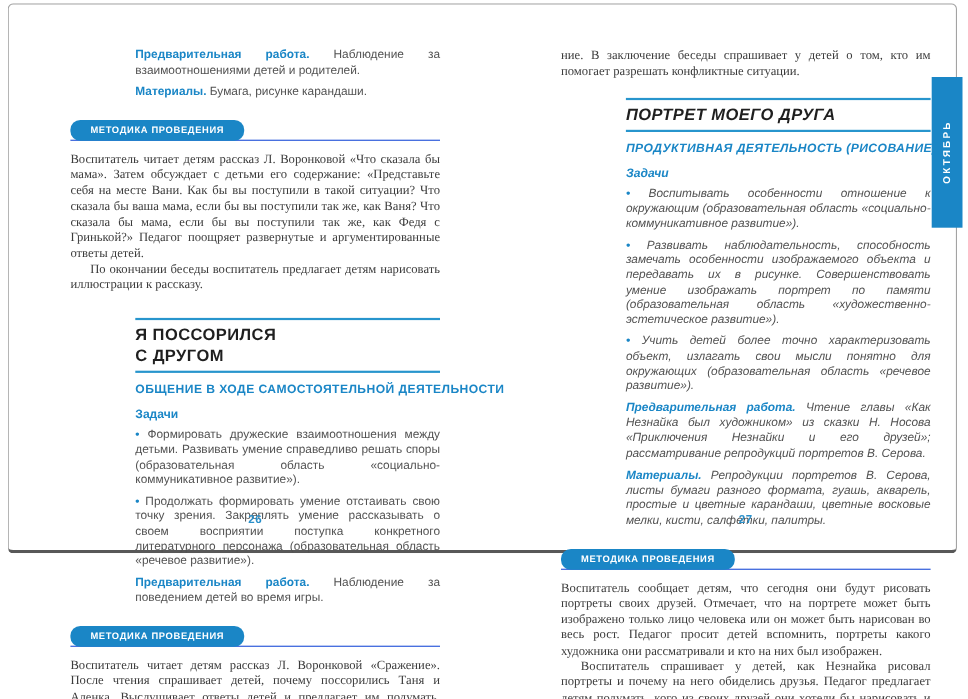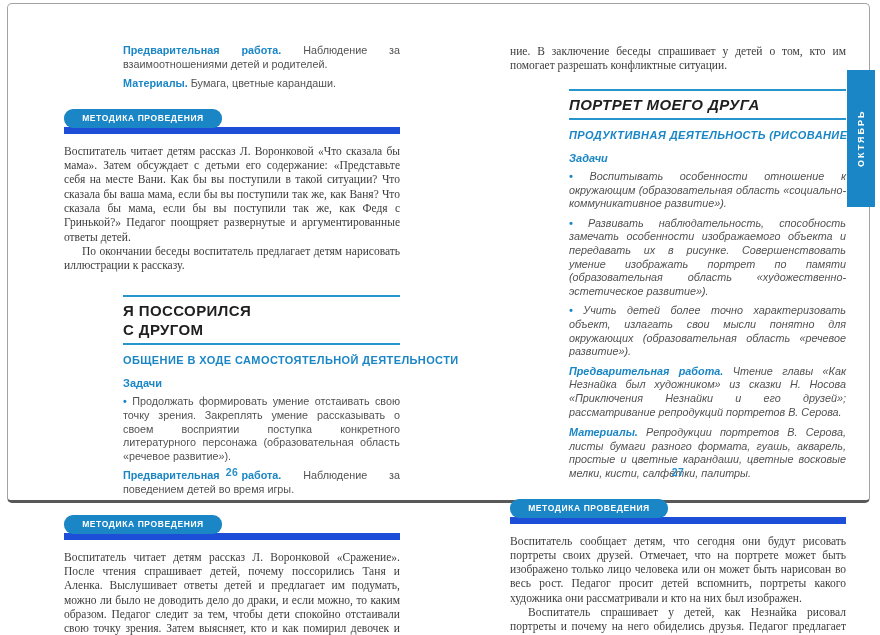--- a/index.html
+++ b/index.html
@@ -52,21 +52,21 @@
   .sans + .sans { margin-top: 6px; }
   .lbl {
     font-weight: bold;
     color: #1a86c6;
   }
 
   
   .tabrow {
     position: relative;
     height: 19px;
-    border-bottom: 7px solid #1d4ed8;
+    border-bottom: 1px solid #1d4ed8;
     margin-top: 17px;
   }
   .mtab {
     position: absolute;
     left: 0; bottom: -1px;
     width: 158px; height: 19px;
     background: #1a86c6;
     border-radius: 9px 9px 9px 9px;
     display: flex; align-items: center; justify-content: center;
     color: #ffffff;
@@ -137,38 +137,39 @@
 </style>
 </head>
 <body>
 
 <div class="book">
 
   <div class="pg pg-left">
 
     <div class="iblock">
       <p class="sans"><span class="lbl">Предварительная работа.</span> <span>Наблюдение за взаимоотношениями детей и родителей.</span></p>
-      <p class="sans"><span class="lbl">Материалы.</span> <span>Бумага, цветные карандаши.</span></p>
+      <p class="sans"><span class="lbl">Материалы.</span> <span>Бумага, рисунке карандаши.</span></p>
     </div>
 
     <div class="tabrow">
       <div class="mtab">
           <span>МЕТОДИКА ПРОВЕДЕНИЯ</span>
         </div>
     </div>
 
     <p class="serif">Воспитатель читает детям рассказ Л. Воронковой «Что сказала бы мама». Затем обсуждает с детьми его содержание: «Представьте себя на месте Вани. Как бы вы поступили в такой ситуации? Что сказала бы ваша мама, если бы вы поступили так же, как Ваня? Что сказала бы мама, если бы вы поступили так же, как Федя с Гринькой?» Педагог поощряет развернутые и аргументированные ответы детей.</p>
     <p class="serif indented">По окончании беседы воспитатель предлагает детям нарисовать иллюстрации к рассказу.</p>
 
     <div class="section" style="margin-top:23px;">
       <div class="hrule"></div>
       <div class="sec-title"><span>Я ПОССОРИЛСЯ</span><br><span>С ДРУГОМ</span></div>
       <div class="hrule"></div>
       <div class="sec-sub">ОБЩЕНИЕ В ХОДЕ САМОСТОЯТЕЛЬНОЙ ДЕЯТЕЛЬНОСТИ</div>
       <div class="tasks-label">Задачи</div>
+      <p class="sans task"><span class="bullet">•</span> <span>Формировать дружеские взаимоотношения между детьми. Развивать умение справедливо решать споры (образовательная область «социально-коммуникативное развитие»).</span></p>
       <p class="sans task"><span class="bullet">•</span> <span>Продолжать формировать умение отстаивать свою точку зрения. Закреплять умение рассказывать о своем восприятии поступка конкретного литературного персонажа (образовательная область «речевое развитие»).</span></p>
       <p class="sans prep-block"><span class="lbl">Предварительная работа.</span> <span>Наблюдение за поведением детей во время игры.</span></p>
     </div>
 
     <div class="tabrow">
       <div class="mtab">
           <span>МЕТОДИКА ПРОВЕДЕНИЯ</span>
         </div>
     </div>
 

